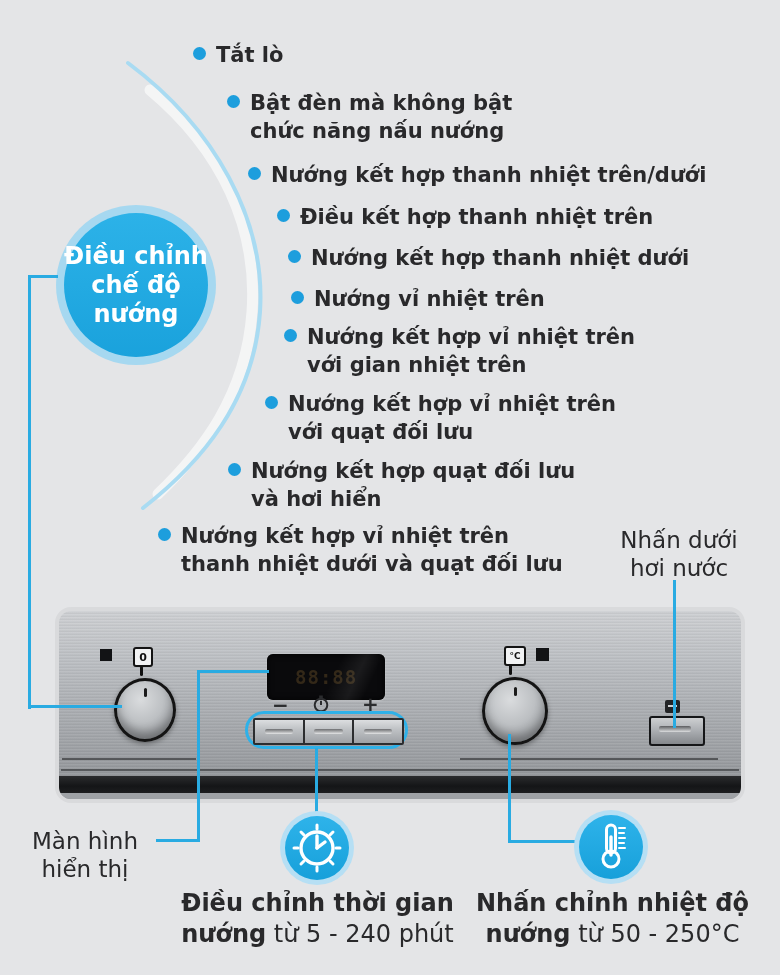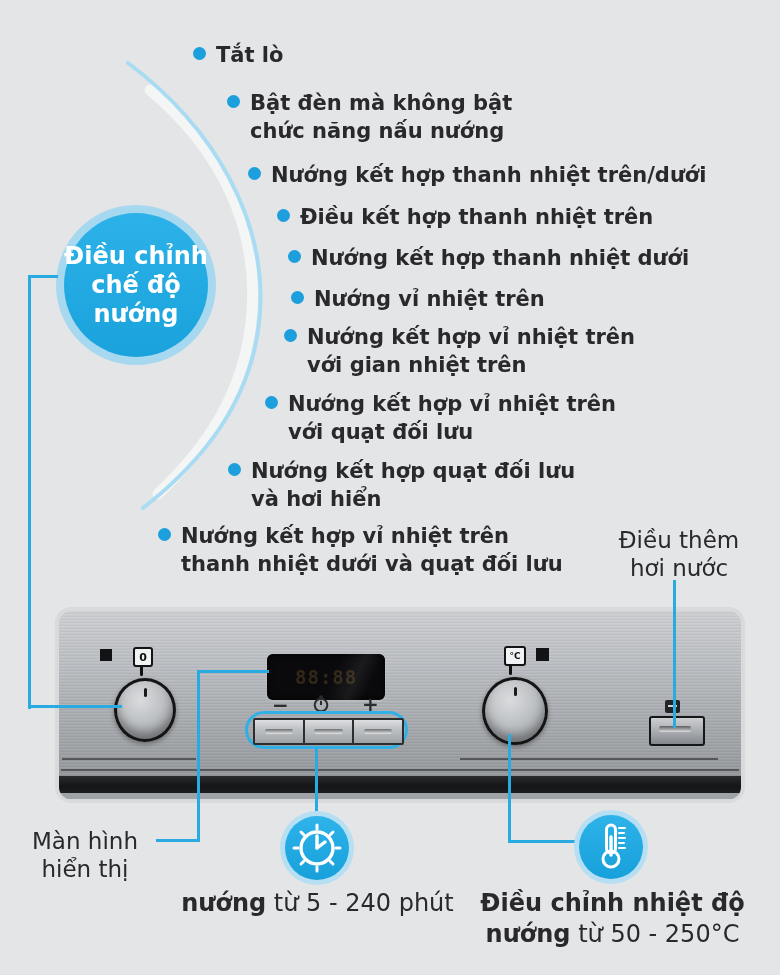--- a/index.html
+++ b/index.html
@@ -122,21 +122,21 @@
     <div>Nướng kết hợp quạt đối lưu</div>
     <div>và hơi hiển</div>
   </div>
   <div class="li" style="left:181px;top:522px">
     <span class="dot"></span>
     <div>Nướng kết hợp vỉ nhiệt trên</div>
     <div>thanh nhiệt dưới và quạt đối lưu</div>
   </div>
 
   <div class="small-label" style="left:599px;top:526px;width:160px">
-    <div>Điều thêm</div>
+    <div>Nhấn dưới</div>
     <div>hơi nước</div>
   </div>
 
   <div id="panel">
     <div class="brush"></div>
 
     <div class="sqicon" style="left:41px;top:38px;width:12px;height:12px"></div>
     <div class="boxicon" style="left:74px;top:36px;width:16px;height:16px">
       <span>0</span>
     </div>
@@ -238,20 +238,21 @@
           <line x1="40" y1="18" x2="45" y2="18" stroke-width="2"></line>
           <line x1="40" y1="23" x2="46" y2="23" stroke-width="2"></line>
           <line x1="40" y1="28" x2="45" y2="28" stroke-width="2"></line>
           <line x1="40" y1="33" x2="46" y2="33" stroke-width="2"></line>
         </g>
       </svg>
     </div>
   </div>
 
   <div class="caption" style="left:160px;top:888px;width:315px">
+    <div class="b">Điều chỉnh thời gian</div>
     <div><span class="b">nướng</span><span> từ 5 - 240 phút</span></div>
   </div>
   <div class="caption" style="left:455px;top:888px;width:315px">
-    <div class="b">Điều chỉnh nhiệt độ</div>
+    <div class="b">Nhấn chỉnh nhiệt độ</div>
     <div><span class="b">nướng</span><span> từ 50 - 250°C</span></div>
   </div>
 
 </div>
 
 </body></html>

